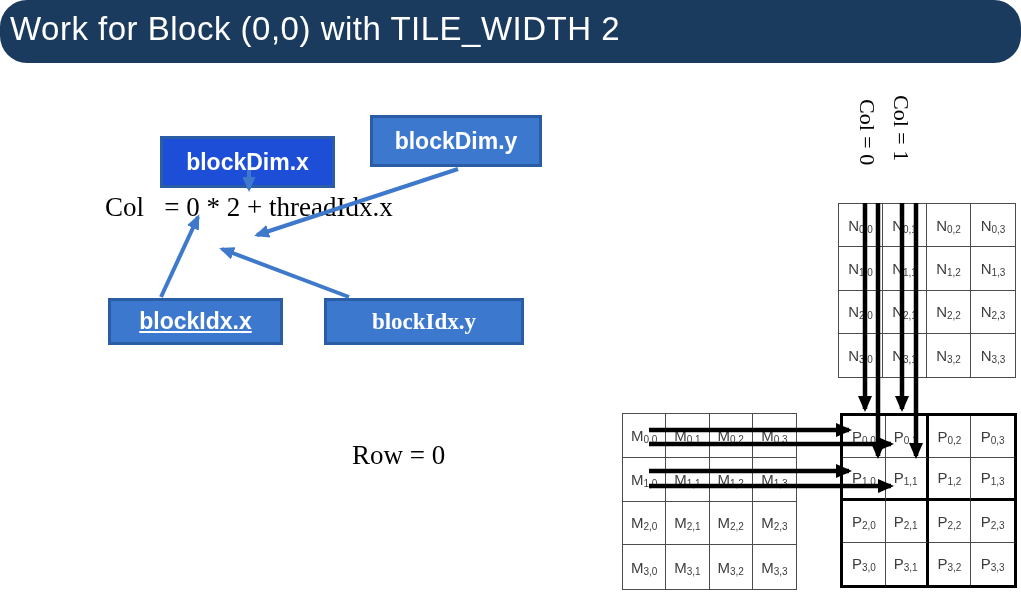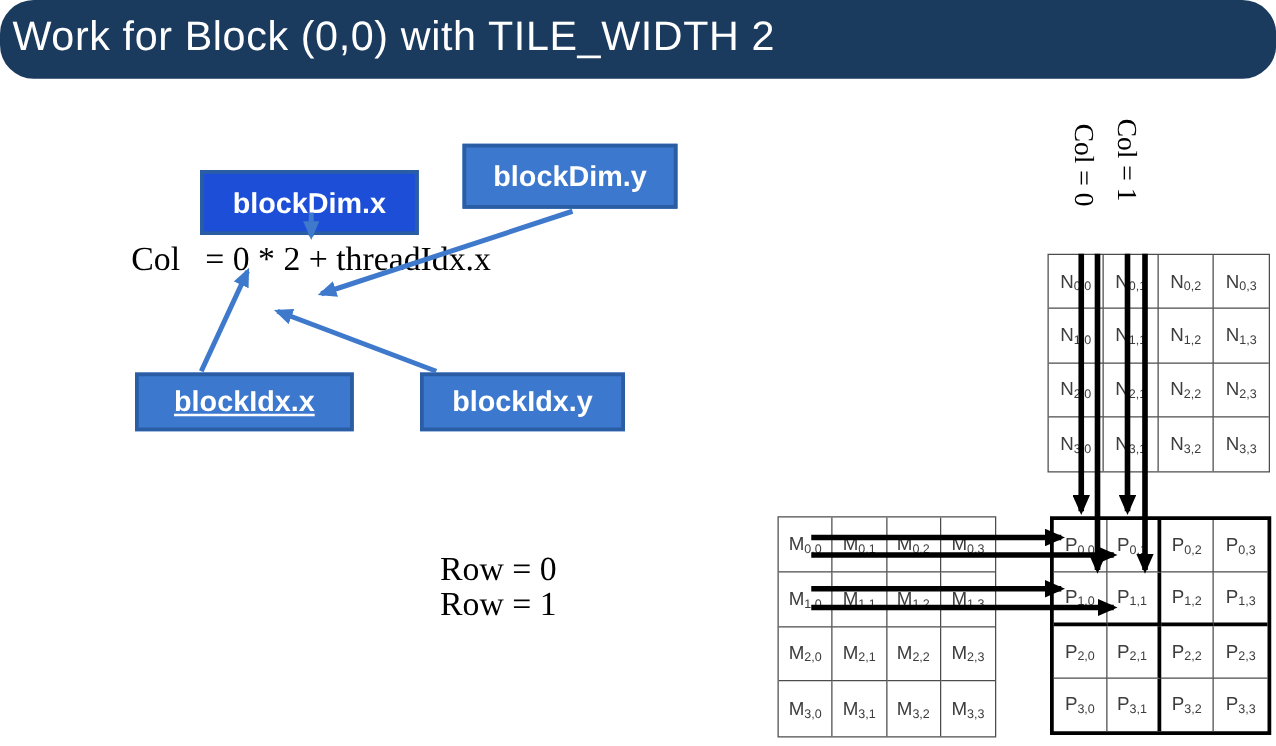--- a/index.html
+++ b/index.html
@@ -9,21 +9,21 @@
   .title-bar{position:absolute;left:0;top:0;width:1021px;height:63px;background:#1A3A5E;
              display:flex;align-items:center;border-radius:27px;}
   .title-bar .title{color:#ffffff;font-size:33px;margin:-6px 0 0 10px;letter-spacing:.5px;}
   
   .callout{position:absolute;background:#3C78CE;border:3px solid #2B5DA4;box-sizing:border-box;
            display:flex;align-items:center;justify-content:center;color:#fff;font-weight:bold;
            font-size:23px;}
   #box-blockdim-x{left:160px;top:115px;width:175px;height:52px;}
   #box-blockdim-y{left:370px;top:115px;width:172px;height:52px;text-align:right;}
   #box-blockidx-x{left:108px;top:298px;width:175px;height:47px;text-decoration:underline;}
-  #box-blockidx-y{left:336px;top:298px;width:164px;height:47px;}
+  #box-blockidx-y{left:324px;top:298px;width:200px;height:47px;font-family:Liberation Serif, serif;}
   
   .formula{position:absolute;left:105px;font-family:"Liberation Serif",serif;font-size:27px;
            color:#000;white-space:pre;}
   #formula-col{top:192px;}
   #formula-row{top:225px;}
   .rowval{position:absolute;left:352px;font-family:"Liberation Serif",serif;font-size:27px;color:#000;}
   #rowval-0{top:408px;margin-top:32px;}
   #rowval-1{top:468px;}
   
   .col-label{position:absolute;font-family:"Liberation Serif",serif;font-size:22px;color:#000;
@@ -69,21 +69,20 @@
   <div class="callout" id="box-blockidx-x" style="background: rgb(60, 120, 206); border-color: rgb(43, 93, 164);">
     <span>blockIdx.x</span>
   </div>
   <div class="callout" id="box-blockidx-y" style="background: rgb(60, 120, 206); border-color: rgb(43, 93, 164);">
     <span>blockIdx.y</span>
   </div>
 
   <div class="formula" id="formula-col">Col   = 0 * 2 + threadIdx.x</div>
 
   <div class="rowval" id="rowval-0">Row = 0</div>
-  <div class="rowval" id="rowval-1">Row = 1</div>
 
   <div class="col-label" id="col-label-0">Col = 0</div>
   <div class="col-label" id="col-label-1">Col = 1</div>
 
   <div class="matrix" id="matrix-n">
       <div class="cell row-0 col-0">
         <span class="base">N</span>
         <span class="sub">0,0</span>
       </div>
       <div class="cell row-0 col-1">

